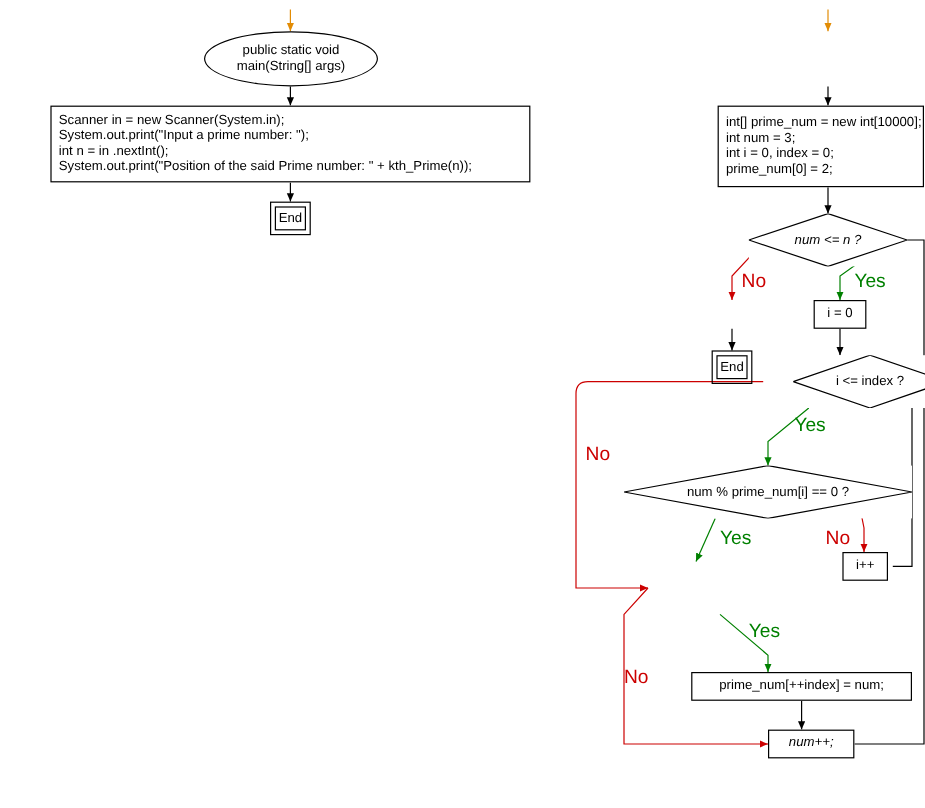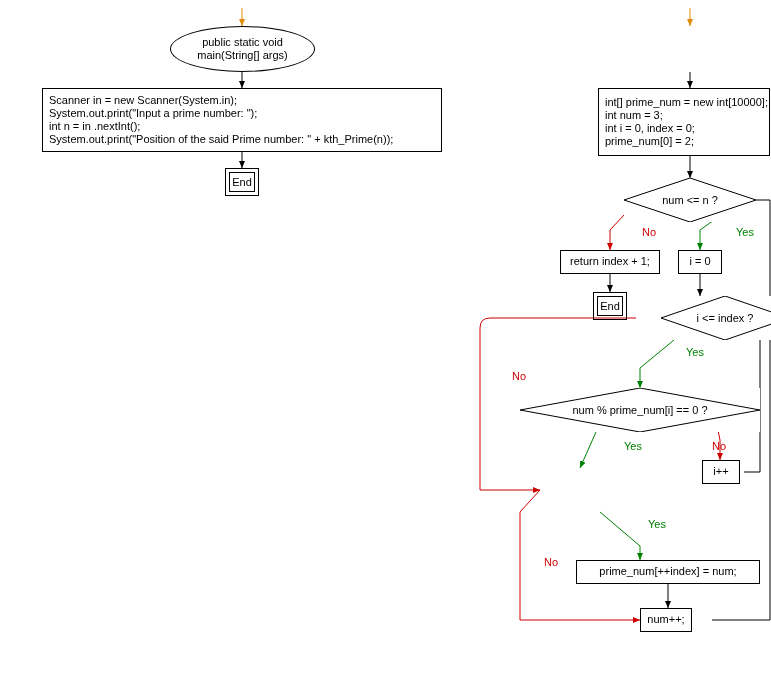--- a/index.html
+++ b/index.html
@@ -64,23 +64,22 @@
     position: absolute;
     inset: 0;
     display: flex;
     align-items: center;
     justify-content: center;
     text-align: center;
     pointer-events: none;
   }
   .edge-label {
     position: absolute;
-    font-size: 11px;
+    font-size: 16px;
     background: transparent;
-    margin-left: 24px;
   }
   .yes { color: #008000; }
   .no { color: #cc0000; }
   svg.lines {
     position: absolute;
     inset: 0;
     width: 771px;
     height: 673px;
     pointer-events: none;
   }
@@ -154,30 +153,29 @@
   <div class="outer"></div>
   <div class="inner">End</div>
 </div>
 
 
 <div class="node code-left" style="left:598px; top:88px; width:172px; height:68px;">int[] prime_num = new int[10000];
 int num = 3;
 int i = 0, index = 0;
 prime_num[0] = 2;</div>
 
-<div class="diamond" style="left:624px; top:178px; width:132px; height:44px;">
+<div class="diamond" style="left:624px; top:178px; width:132px; height:44px;font-style:italic;">
   <svg viewBox="0 0 132 44" preserveAspectRatio="none">
         <polygon points="66,0 132,22 66,44 0,22" fill="#fff" stroke="#000"></polygon>
       </svg>
   <div class="label">num &lt;= n ?</div>
 </div>
 <div class="edge-label no" style="left:618px; top:226px;">No</div>
 <div class="edge-label yes" style="left:712px; top:226px;">Yes</div>
 
-<div class="node" style="left:560px; top:250px; width:100px; height:24px;">return index + 1;</div>
 
 <div class="node" style="left:678px; top:250px; width:44px; height:24px;">i = 0</div>
 
 <div class="terminal" style="left:593px; top:292px;">
   <div class="outer"></div>
   <div class="inner">End</div>
 </div>
 
 <div class="diamond" style="left:661px; top:296px; width:128px; height:44px;">
   <svg viewBox="0 0 128 44" preserveAspectRatio="none">
@@ -197,15 +195,15 @@
 <div class="edge-label yes" style="left:600px; top:440px;">Yes</div>
 <div class="edge-label no" style="left:688px; top:440px;">No</div>
 
 <div class="node" style="left:702px; top:460px; width:38px; height:24px;">i++</div>
 
 <div class="edge-label yes" style="left:624px; top:518px;">Yes</div>
 <div class="edge-label no" style="left:520px; top:556px;">No</div>
 
 <div class="node" style="left:576px; top:560px; width:184px; height:24px;">prime_num[++index] = num;</div>
 
-<div class="node" style="left:640px; top:608px; width:52px; height:24px;">num++;</div>
+<div class="node" style="left:640px; top:608px; width:72px; height:24px;font-style:italic;">num++;</div>
 
 </div>
 
 </body></html>

